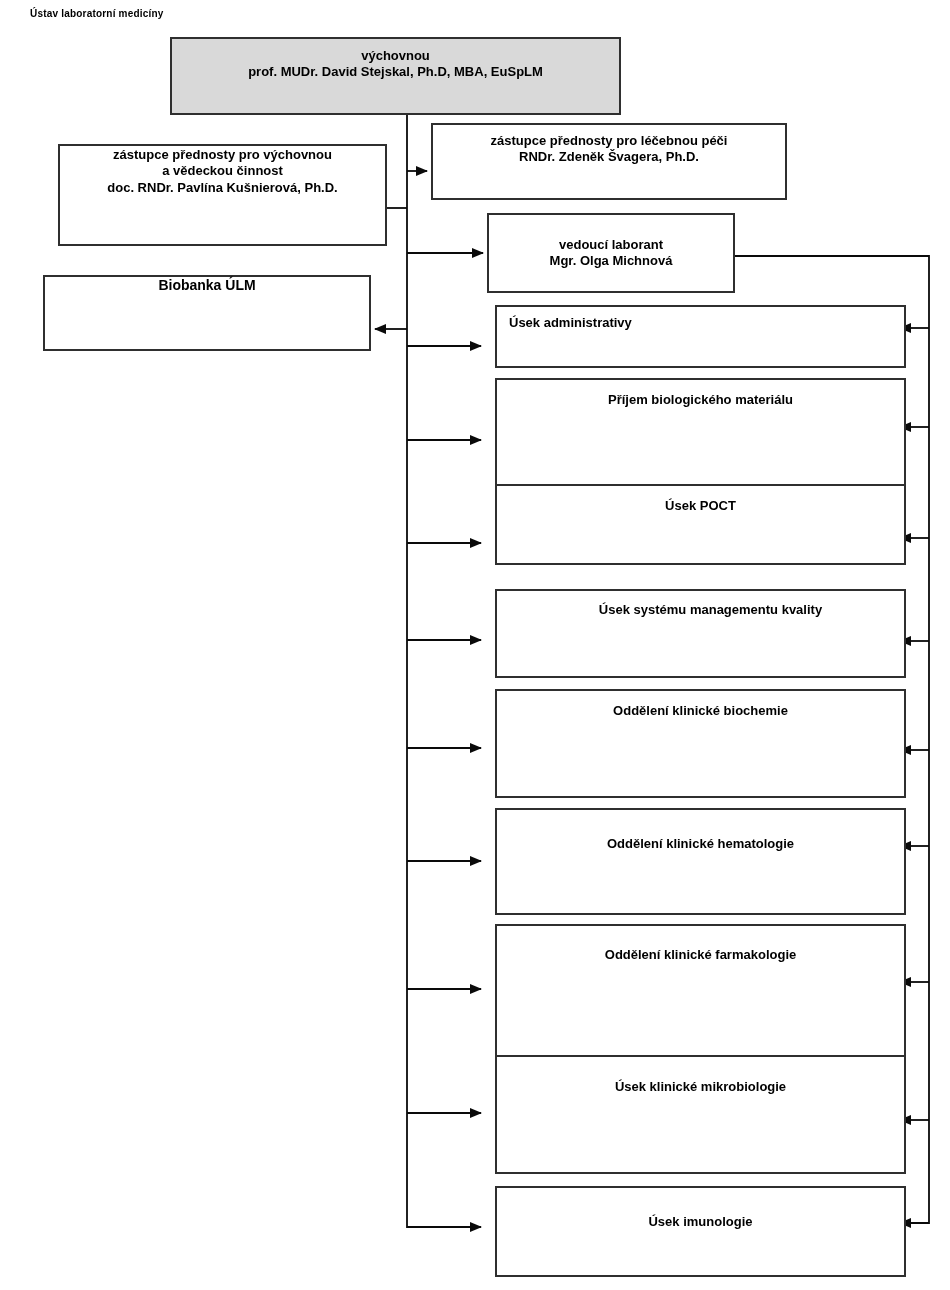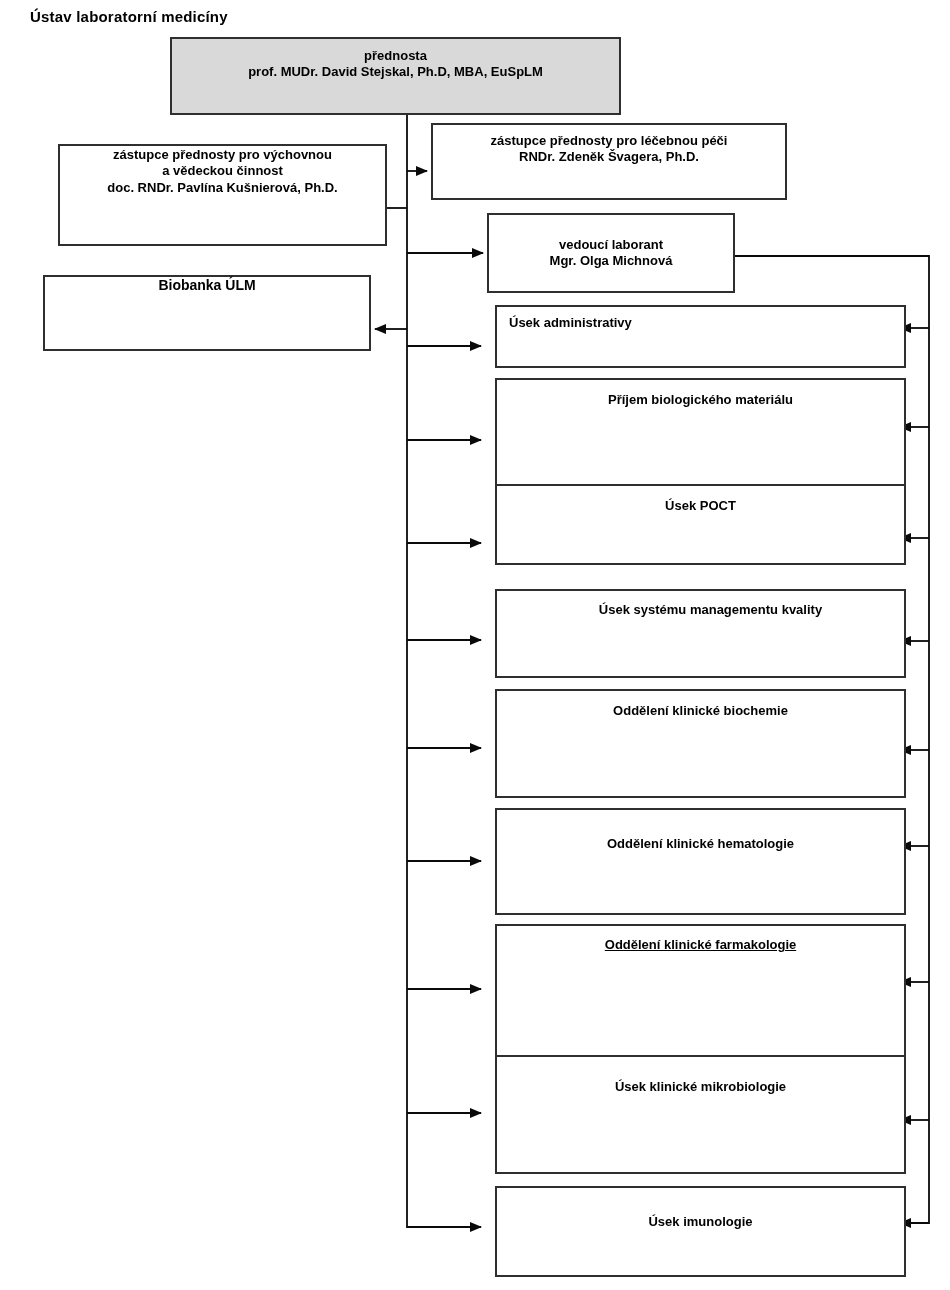--- a/index.html
+++ b/index.html
@@ -6,21 +6,21 @@
   #stage{
     position:relative;
     width:950px;height:1290px;
     background:#ffffff;
     font-family:"Liberation Sans","DejaVu Sans",sans-serif;
     color:#000000;
     overflow:hidden;
   }
   #page-title{
     position:absolute;left:30px;top:8px;
-    font-size:15px;font-weight:bold;letter-spacing:.2px;
+    font-size:10px;font-weight:bold;letter-spacing:.2px;
   }
   svg.connectors{position:absolute;left:0;top:0;width:950px;height:1290px;}
   .box{
     position:absolute;box-sizing:border-box;
     background:#ffffff;border:2px solid #2f2f2f;
     font-weight:bold;font-size:13px;line-height:1.25;
     text-align:center;
   }
   .box .role,.box .person,.box .label{display:block;}
   
@@ -32,21 +32,21 @@
   .b-deputy-care{left:431px;top:123px;width:356px;height:77px;padding-top:8px;}
   .b-head-laborant{left:487px;top:213px;width:248px;height:80px;display:flex;flex-direction:column;justify-content:center;}
   
   .dept{left:485px;width:411px;margin-left:10px;}
   .d1{top:305px;height:63px;text-align:left;padding:8px 12px 0 12px;}
   .d2{top:378px;height:117px;padding-top:12px;}
   .d3{top:484px;height:81px;padding-top:12px;}
   .d4{top:589px;height:89px;padding-top:11px;padding-left:20px;}
   .d5{top:689px;height:109px;padding-top:12px;}
   .d6{top:808px;height:107px;padding-top:26px;}
-  .d7{top:924px;height:159px;padding-top:11px;text-decoration:underline;}
+  .d7{top:924px;height:159px;padding-top:21px;}
   .d8{top:1055px;height:119px;padding-top:22px;}
   .d9{top:1186px;height:91px;padding-top:26px;}
   .conn{stroke:#0a0a0a;stroke-width:1.8;fill:none;}
 </style>
 </head>
 <body>
 
 <div id="stage">
 
   <div id="page-title">Ústav laboratorní medicíny</div>
@@ -82,21 +82,21 @@
     <path class="conn" d="M929,427 H900" marker-end="url(#ah)"></path>
     <path class="conn" d="M929,538 H900" marker-end="url(#ah)"></path>
     <path class="conn" d="M929,641 H900" marker-end="url(#ah)"></path>
     <path class="conn" d="M929,750 H900" marker-end="url(#ah)"></path>
     <path class="conn" d="M929,846 H900" marker-end="url(#ah)"></path>
     <path class="conn" d="M929,982 H900" marker-end="url(#ah)"></path>
     <path class="conn" d="M929,1120 H900" marker-end="url(#ah)"></path>
   </svg>
 
   <div class="box b-prednosta">
-    <span class="role">přednosta</span>
+    <span class="role">výchovnou</span>
     <span class="person">prof. MUDr. David Stejskal, Ph.D, MBA, EuSpLM</span>
   </div>
 
   <div class="box b-deputy-science">
     <span class="role">zástupce přednosty pro výchovnou</span>
     <span class="role">a vědeckou činnost</span>
     <span class="person">doc. RNDr. Pavlína Kušnierová, Ph.D.</span>
   </div>
 
   <div class="box b-biobanka">

